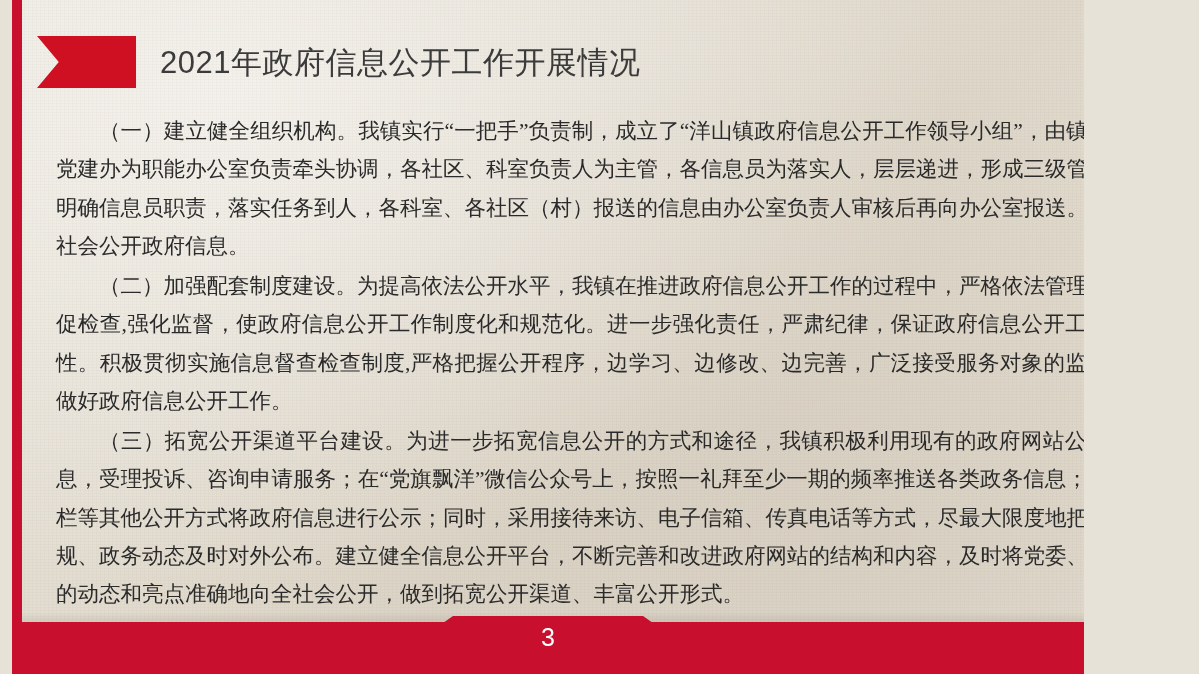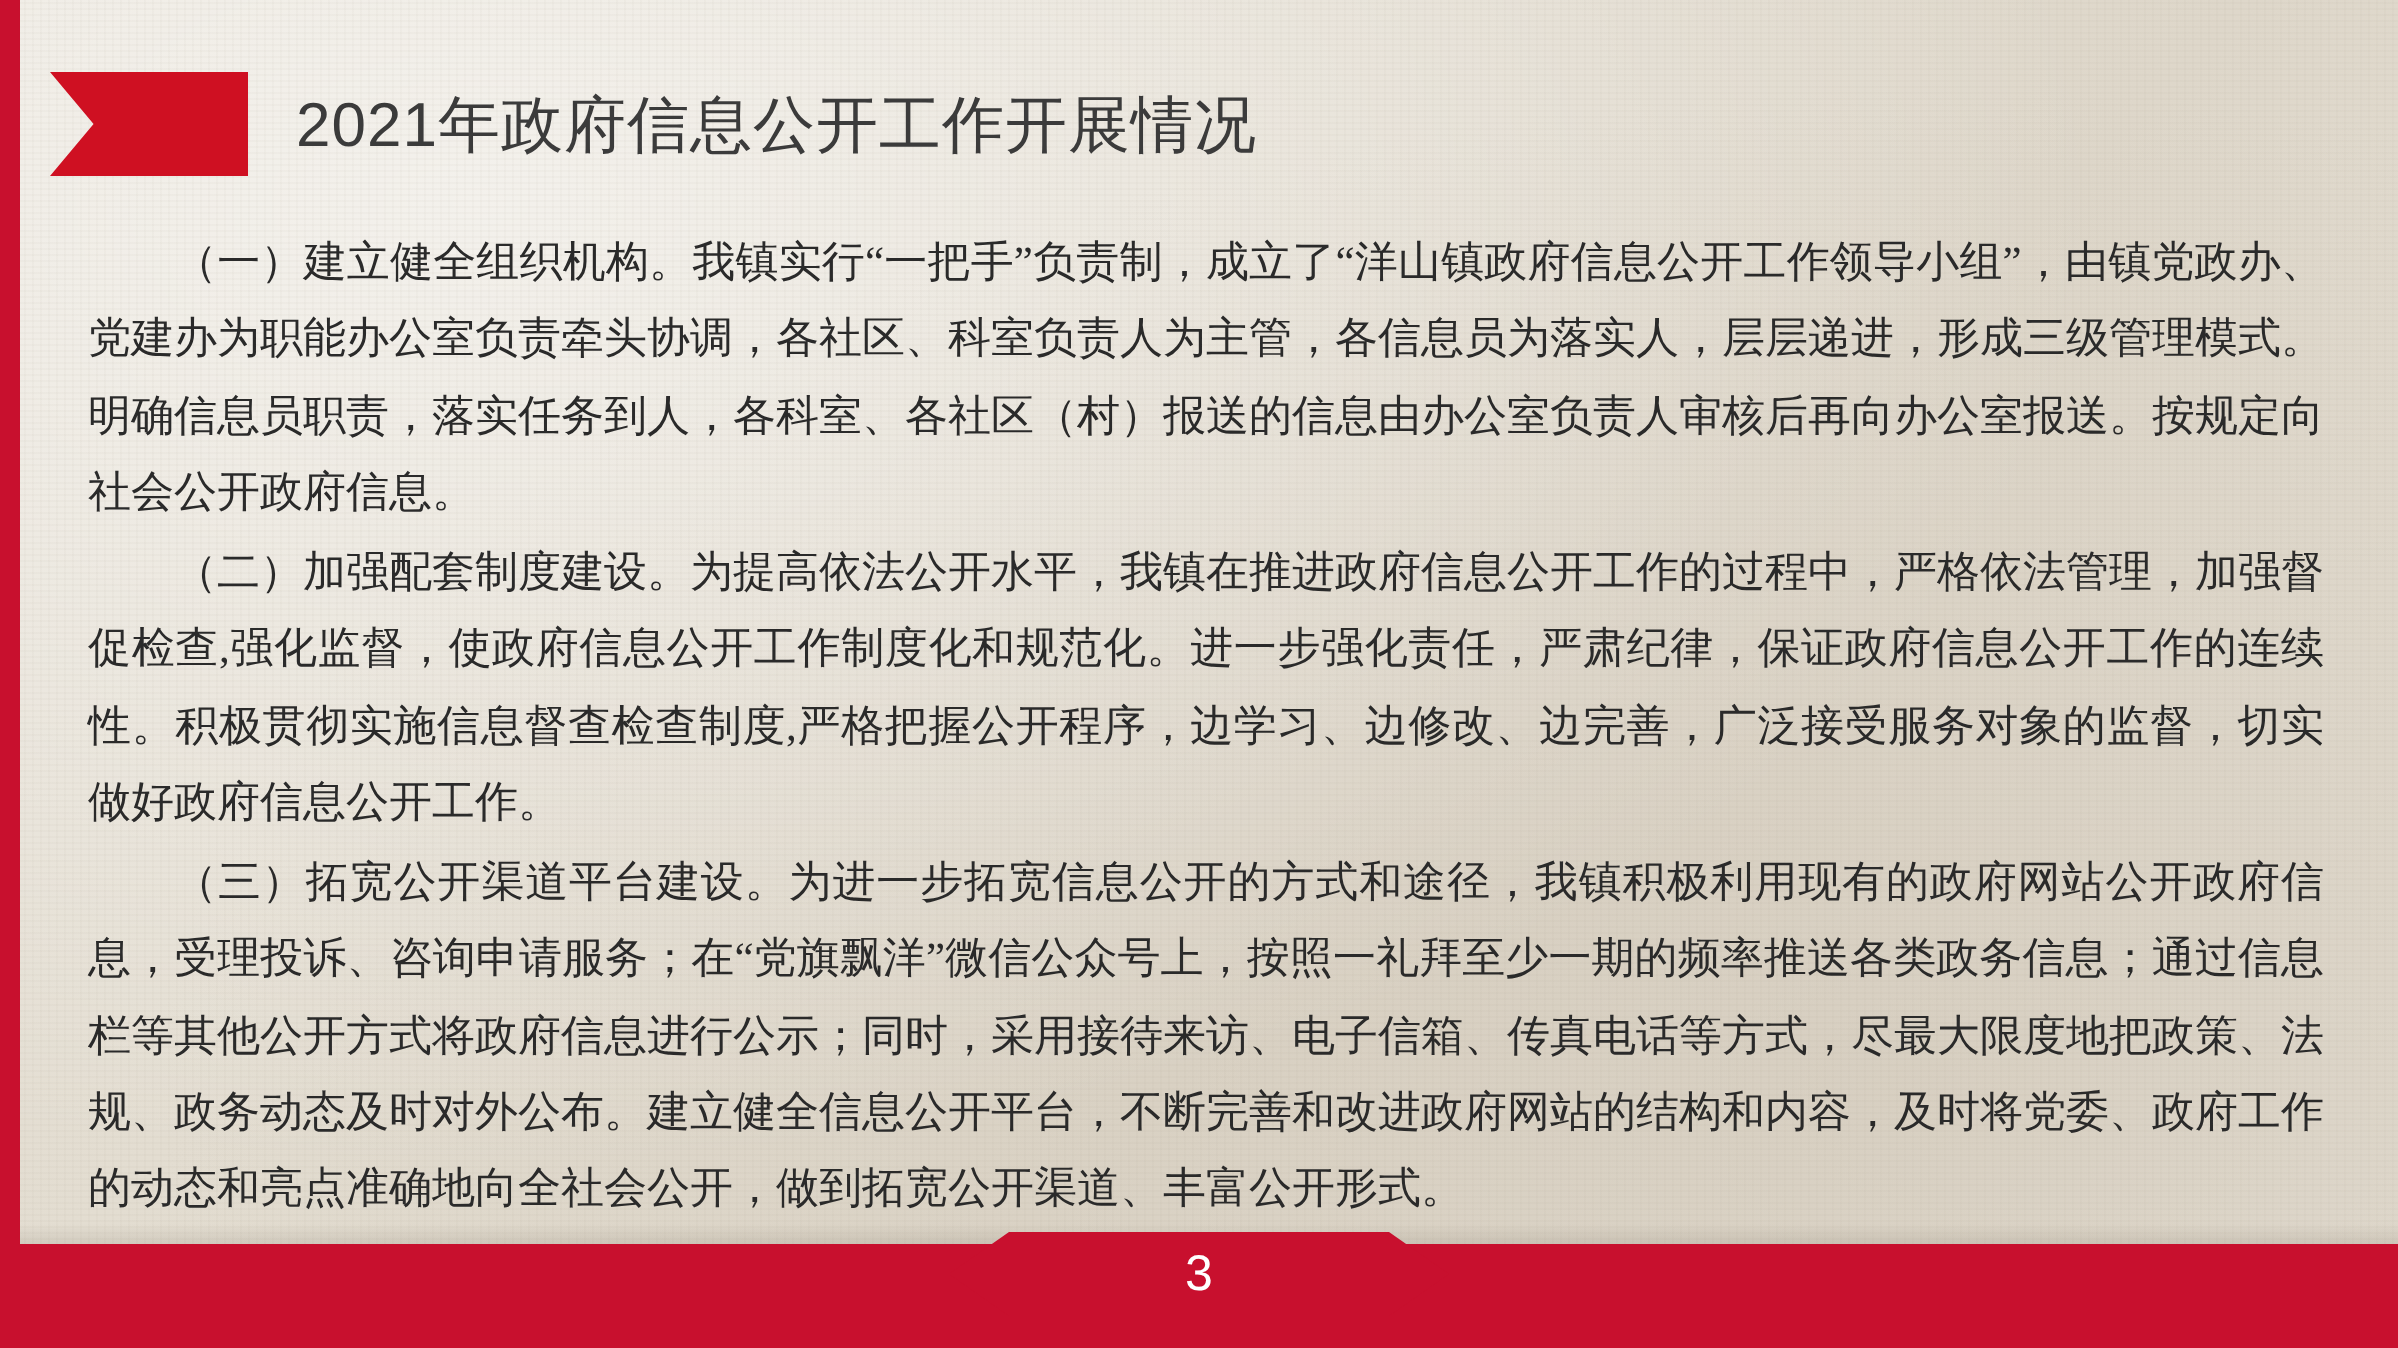--- a/index.html
+++ b/index.html
@@ -8,27 +8,28 @@
   }
   body {
     width: 1199px;
     height: 674px;
     overflow: hidden;
     font-family: "Liberation Sans", sans-serif;
     background: #e7e2d8;
   }
   .slide {
     position: relative;
-    width: 1199px;
+    width: 1072px;
     height: 674px;
     background:
       radial-gradient(ellipse at 20% 15%, rgba(255,255,255,0.55), rgba(255,255,255,0) 60%),
       radial-gradient(ellipse at 80% 80%, rgba(206,196,180,0.55), rgba(255,255,255,0) 65%),
       linear-gradient(135deg, #e9e4da 0%, #e3ddd1 35%, #ded7ca 60%, #e8e3d9 100%);
     overflow: hidden;
+    margin-left: 12px;
   }
   
   .slide::before {
     content: "";
     position: absolute;
     inset: 0;
     background-image:
       repeating-linear-gradient(0deg, rgba(150,140,120,0.045) 0px, rgba(150,140,120,0.045) 1px, rgba(255,255,255,0) 1px, rgba(255,255,255,0) 3px),
       repeating-linear-gradient(90deg, rgba(150,140,120,0.04) 0px, rgba(150,140,120,0.04) 1px, rgba(255,255,255,0) 1px, rgba(255,255,255,0) 4px);
     pointer-events: none;

